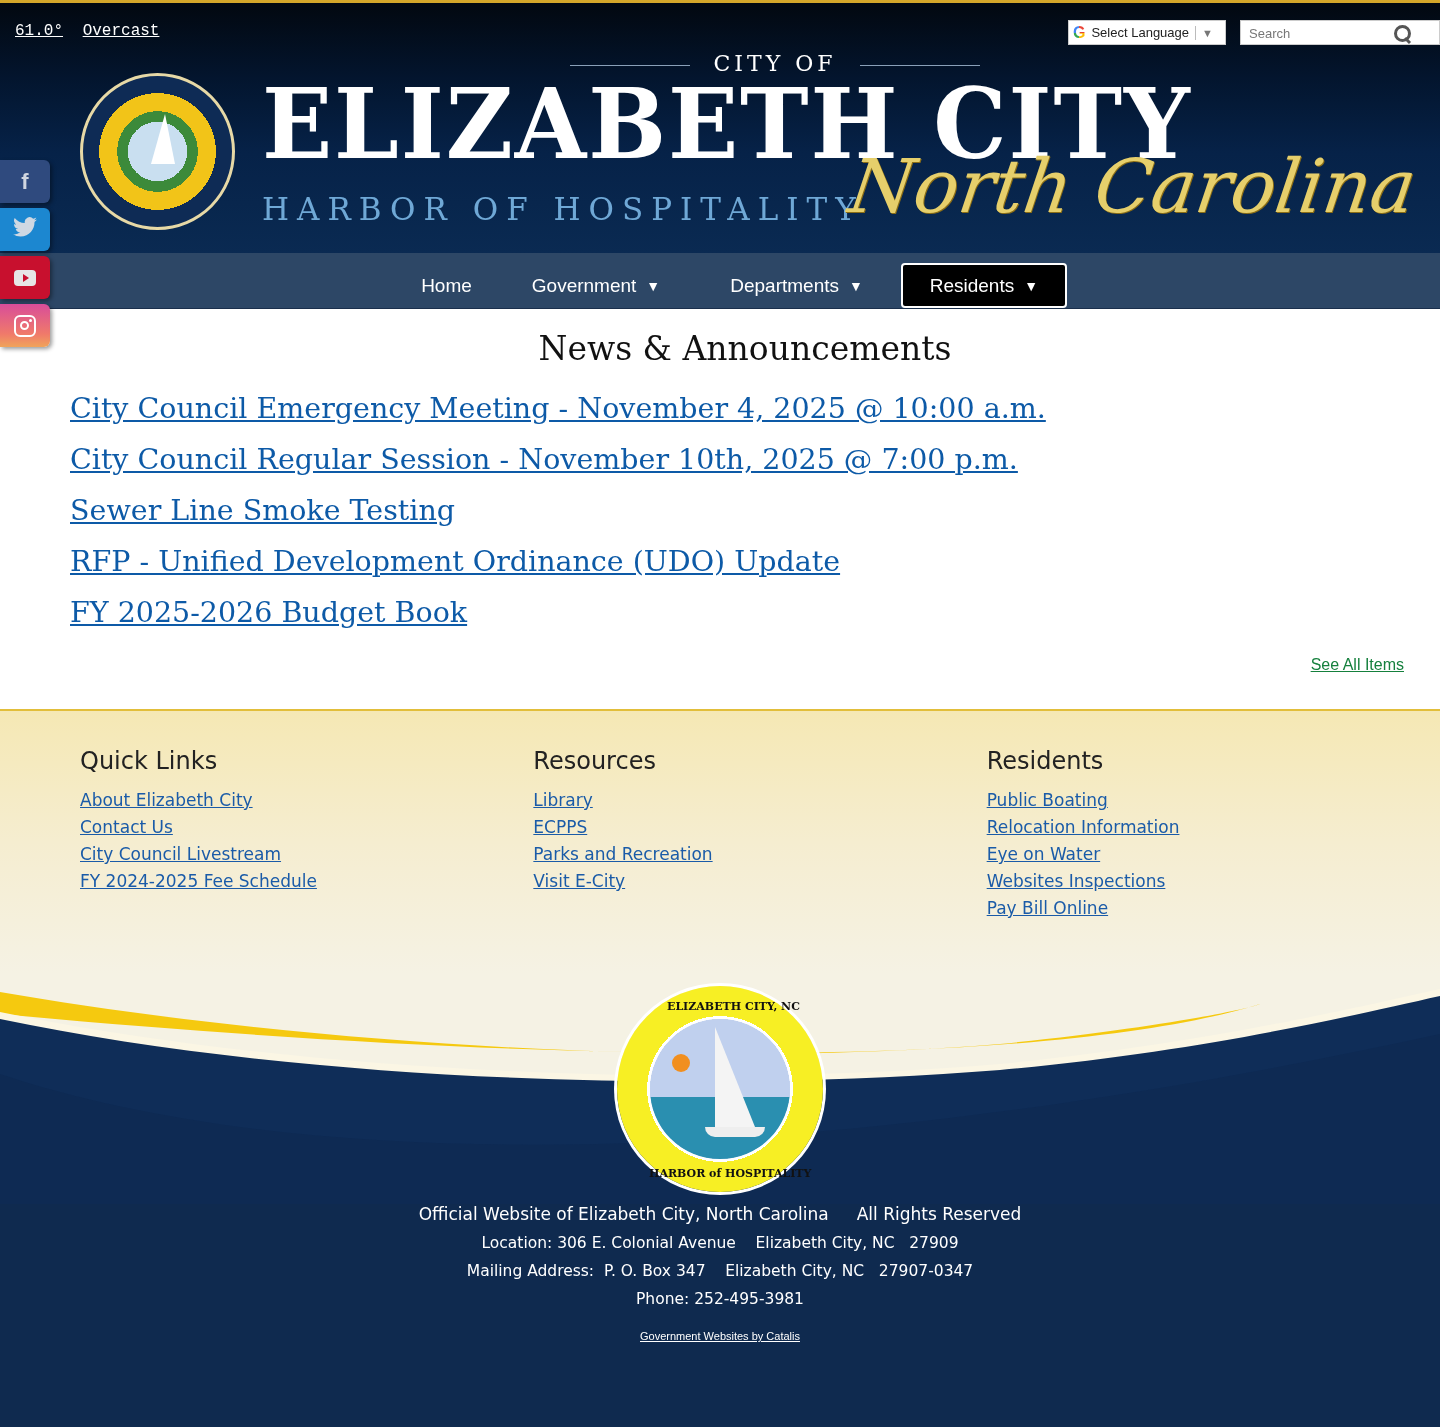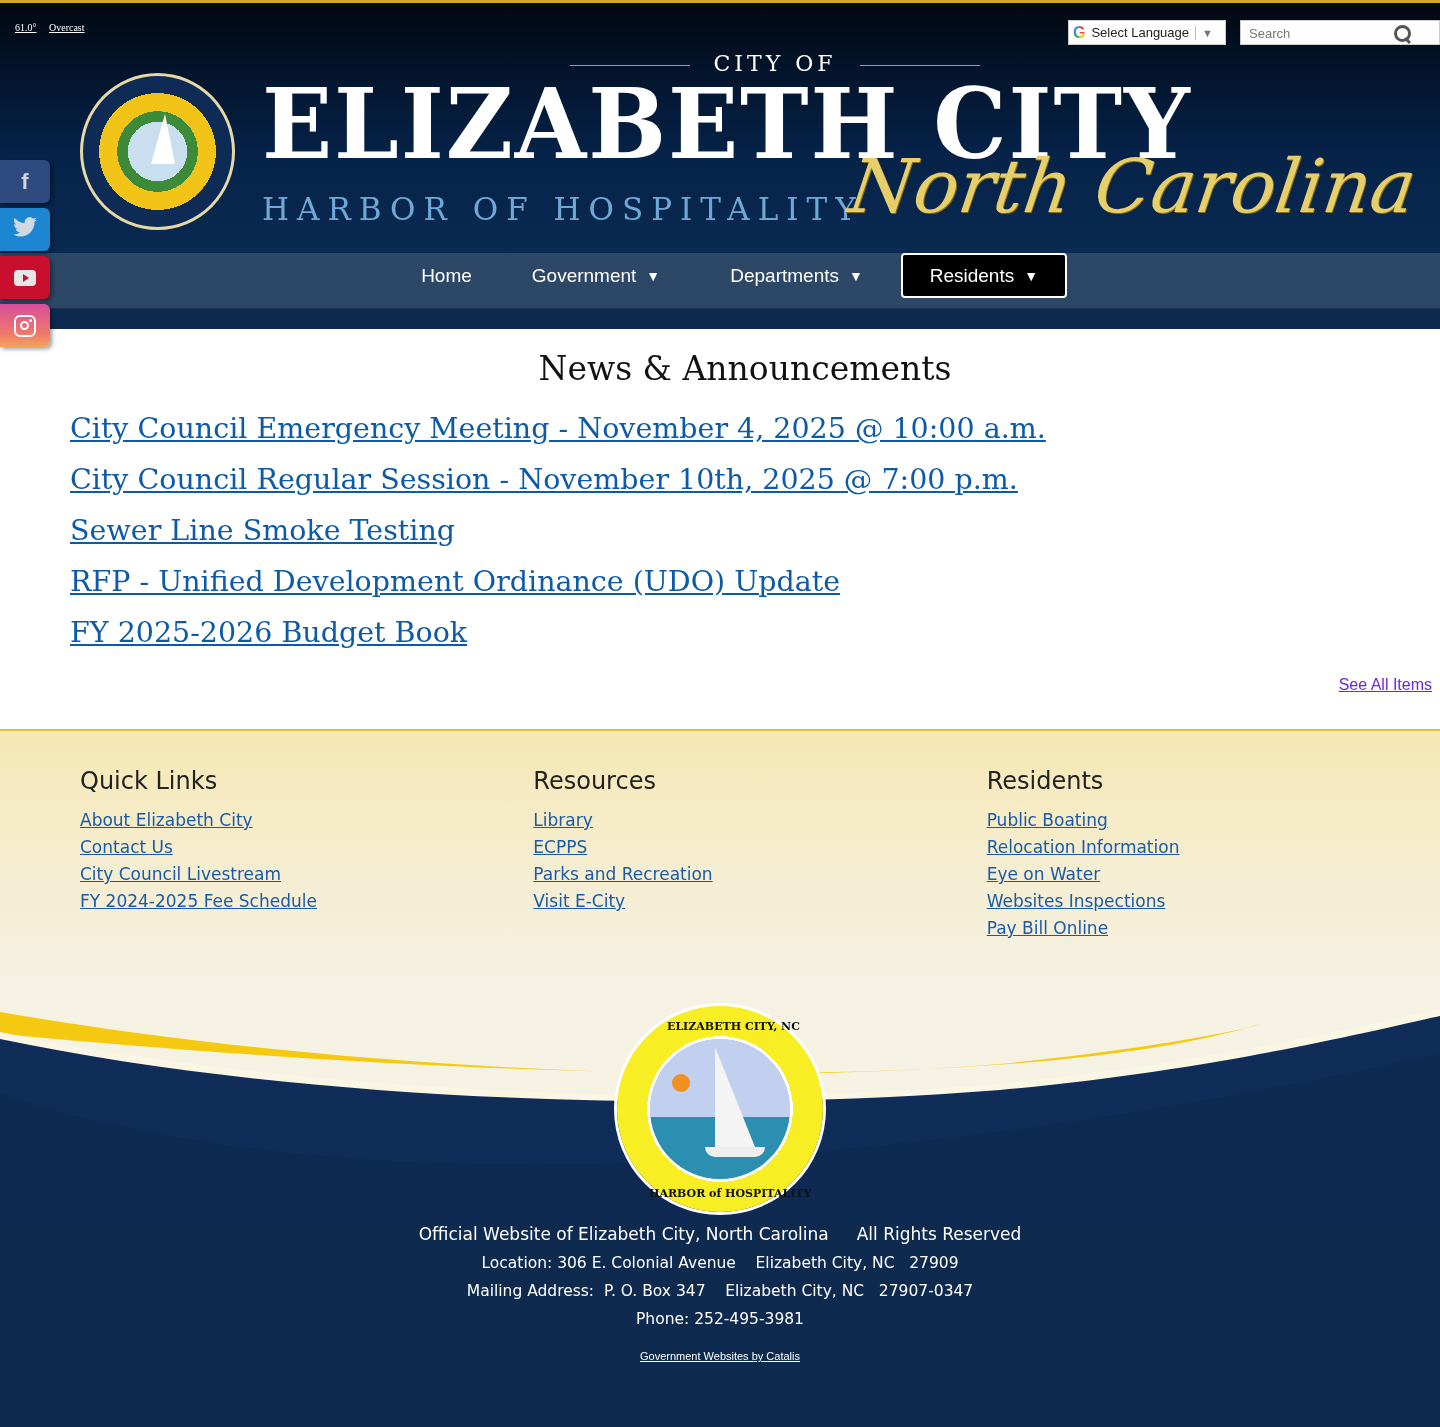--- a/index.html
+++ b/index.html
@@ -5,21 +5,21 @@
     * { box-sizing: border-box; margin: 0; padding: 0; }
     html, body { width: 1440px; background: #0f2a4f; }
     body { font-family: "Liberation Sans", sans-serif; position: relative; overflow-x: hidden; }
 
     
     .header {
       position: relative; height: 253px;
       background: linear-gradient(180deg, #020810 0%, #03152e 30%, #062248 60%, #0a2a52 100%);
       border-top: 3px solid #d4a62a;
     }
-    .weather { position: absolute; left: 15px; top: 19px; font-family: Liberation Serif, serif; font-size: 10px; color: #fff; }
+    .weather { position: absolute; left: 15px; top: 19px; font-family: Liberation Mono, monospace; font-size: 16px; color: #fff; }
     .weather a { color: #fff; text-decoration: underline; margin-right: 10px; }
     .lang-select {
       position: absolute; left: 1068px; top: 17px; width: 158px; height: 25px;
       background: #fff; border: 1px solid #ccc; display: flex; align-items: center;
       font-size: 13px; color: #222; padding-left: 4px;
     }
     .g-logo { font-weight: bold; font-size: 16px; margin-right: 6px; 
       background: conic-gradient(#ea4335 0 25%, #fbbc05 0 50%, #34a853 0 75%, #4285f4 0);
       -webkit-background-clip: text; background-clip: text; color: transparent; }
     .lang-sep { width: 1px; height: 14px; background: #bbb; margin: 0 6px; }
@@ -55,33 +55,33 @@
     .s-tw { background: #1c87d0; }
     .s-yt { background: #c8102e; }
     .s-ig { background: linear-gradient(180deg, #d84d9a, #f07a6a 70%, #f0a45a); }
     .yt-glyph { width: 22px; height: 16px; background: #e6e6e6; border-radius: 4px; position: relative; }
     .yt-glyph::after { content: ""; position: absolute; left: 9px; top: 4px; border-left: 6px solid #c8102e; border-top: 4px solid transparent; border-bottom: 4px solid transparent; }
     .ig-glyph { width: 22px; height: 22px; border: 2.5px solid #fff; border-radius: 6px; position: relative; }
     .ig-glyph::before { content: ""; position: absolute; left: 4px; top: 4px; width: 9px; height: 9px; border: 2.5px solid #fff; border-radius: 50%; box-sizing: border-box; }
     .ig-glyph::after { content: ""; position: absolute; right: 2px; top: 2px; width: 3px; height: 3px; background: #fff; border-radius: 50%; }
 
     
-    .nav { height: 56px; background: #2d4766; display: flex; justify-content: center; align-items: flex-start; border-bottom: 1px solid #1a2f4c; }
+    .nav { height: 56px; background: #2d4766; display: flex; justify-content: center; align-items: flex-end; border-bottom: 1px solid #1a2f4c; }
     .nav-inner { display: flex; align-items: center; margin-left: 30px; }
     .nav-item { color: #fff; font-size: 19px; padding: 10px 26px; text-decoration: none; display: flex; align-items: center; gap: 10px; margin-right: 8px; }
     .nav-item .caret { font-size: 14px; }
     .nav-item.active { background: #000; border: 2px solid #fff; border-radius: 4px; height: 45px; width: 166px; justify-content: center; padding: 0; }
 
     
     .news { background: #fff; height: 400px; position: relative; }
-    .news h2 { text-align: center; font-family: "DejaVu Serif", serif; font-weight: normal; font-size: 33px; color: #111; padding-top: 20px; padding-left: 50px; margin-top: 20px; }
+    .news h2 { text-align: center; font-family: "DejaVu Serif", serif; font-weight: normal; font-size: 33px; color: #111; padding-top: 20px; padding-left: 50px; }
     .news ul { list-style: none; margin-left: 70px; margin-top: 22px; }
     .news li { margin-bottom: 13px; }
     .news li a { font-family: "DejaVu Serif", serif; font-size: 28.5px; color: #0d5aa7; text-decoration: underline; line-height: 38px; }
-    .see-all { position: absolute; right: 8px; top: 347px; font-size: 16px; color: #6d28d9; }
+    .see-all { position: absolute; right: 36px; top: 347px; font-size: 16px; color: #15803d; }
 
     
     .links { background: linear-gradient(180deg, #f5e8b4 0%, #f5edd0 50%, #f5f2e4 100%); border-top: 2px solid #e2be3a; height: 265px; display: flex; padding-left: 80px; padding-top: 36px; }
     .col { width: 457px; }
     .col h3 { font-family: "DejaVu Sans", sans-serif; font-weight: normal; font-size: 24px; color: #222; margin-bottom: 12px; }
     .col a { display: block; font-family: "DejaVu Sans", sans-serif; font-size: 17px; color: #1a5ba8; text-decoration: underline; line-height: 27px; }
 
     
     .wave { position: relative; height: 230px; background: #f5f2e4; overflow: hidden; }
     .wave svg { position: absolute; left: 0; top: 0; }

